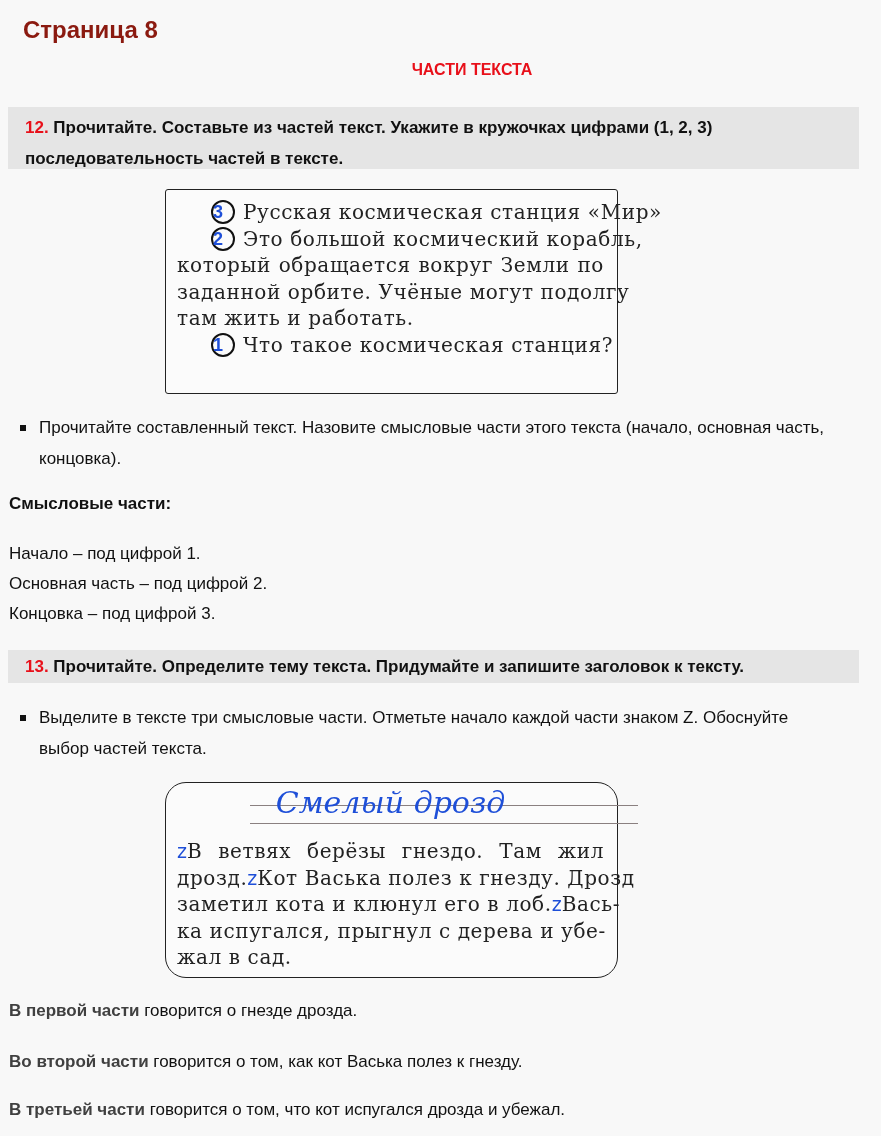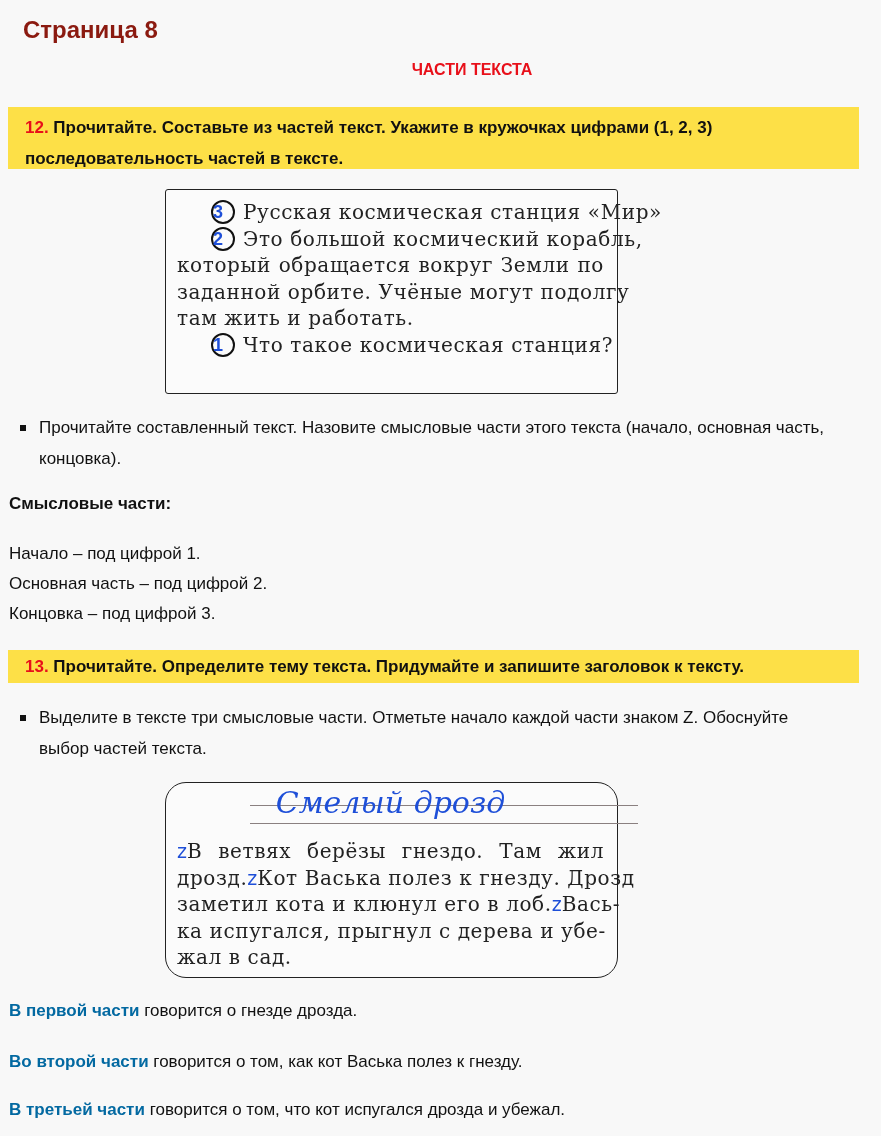--- a/index.html
+++ b/index.html
@@ -33,21 +33,21 @@
     font-size: 16px;
     font-weight: bold;
     color: #e8101a;
     margin: 0;
     padding-left: 39px;
   }
   .task-band {
     position: absolute;
     left: 8px;
     width: 851px;
-    background: #fde047;
+    background: #e5e5e5;
     box-sizing: border-box;
     padding: 5px 17px 5px 17px;
     font-size: 17px;
     font-weight: bold;
     line-height: 31px;
     color: #111;
   }
   .task-num { color: #e8101a; }
   .bullet {
     position: absolute;
@@ -62,21 +62,21 @@
   .bullet::before {
     content: "";
     position: absolute;
     left: 0;
     top: 13px;
     width: 6px;
     height: 6px;
     background: #111;
   }
   .blue-label {
-    color: #0369a1;
+    color: #404040;
     font-weight: bold;
   }
   .plain {
     position: absolute;
     left: 9px;
     font-size: 17px;
     line-height: 20px;
     color: #111;
   }
   .book-box {

